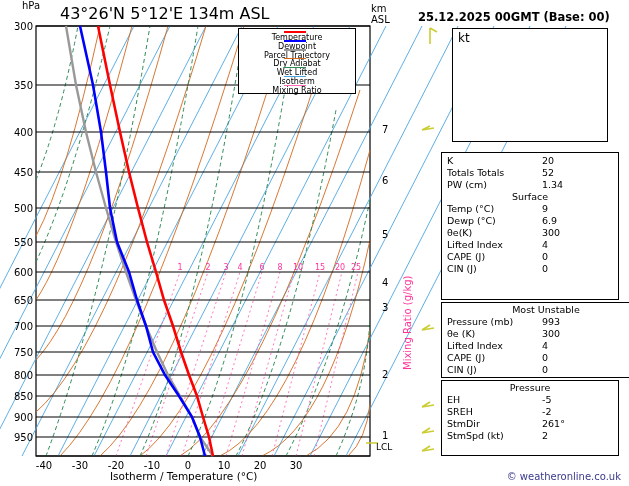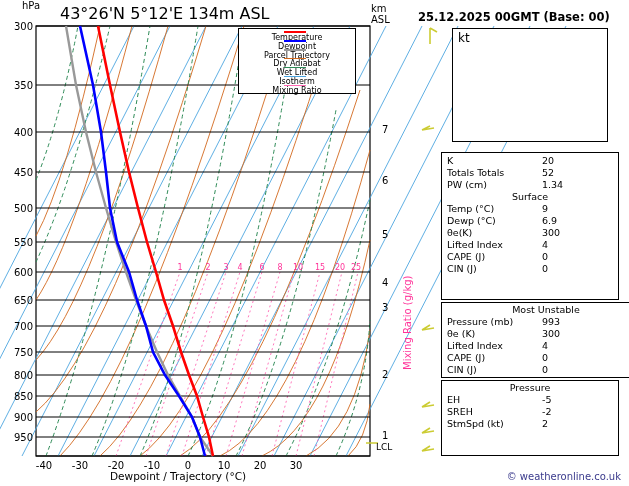--- a/index.html
+++ b/index.html
@@ -200,21 +200,21 @@
   </svg>
 
   <div class="hdr" id="hpa">hPa</div>
   <div class="hdr" id="title-left">43°26'N 5°12'E 134m ASL</div>
   <div class="hdr" id="title-right">25.12.2025 00GMT (Base: 00)</div>
   <div class="hdr" id="kmasl">
     <div>km</div>
     <div>ASL</div>
   </div>
 
-  <div class="xlabel">Dewpoint / Trajectory (°C)</div>
+  <div class="xlabel">Isotherm / Temperature (°C)</div>
 
   <div class="legend">
     <div class="legend-row">
       <div class="legend-line" style="border-top-color:#ff0000"></div>
       <div class="legend-txt">Temperature</div>
     </div>
     <div class="legend-row">
       <div class="legend-line" style="border-top-color:#0000ff"></div>
       <div class="legend-txt">Dewpoint</div>
     </div>
@@ -311,19 +311,23 @@
     <div class="thead" style="margin-top:1px;">Pressure</div>
     <div class="trow">
       <div class="tk">EH</div>
       <div class="tv">-5</div>
     </div>
     <div class="trow">
       <div class="tk">SREH</div>
       <div class="tv">-2</div>
     </div>
     <div class="trow">
+      <div class="tk">StmDir</div>
+      <div class="tv">261°</div>
+    </div>
+    <div class="trow">
       <div class="tk">StmSpd (kt)</div>
       <div class="tv">2</div>
     </div>
   </div>
 
   <div class="cred">© weatheronline.co.uk</div>
 </div>
 
 </body></html>

